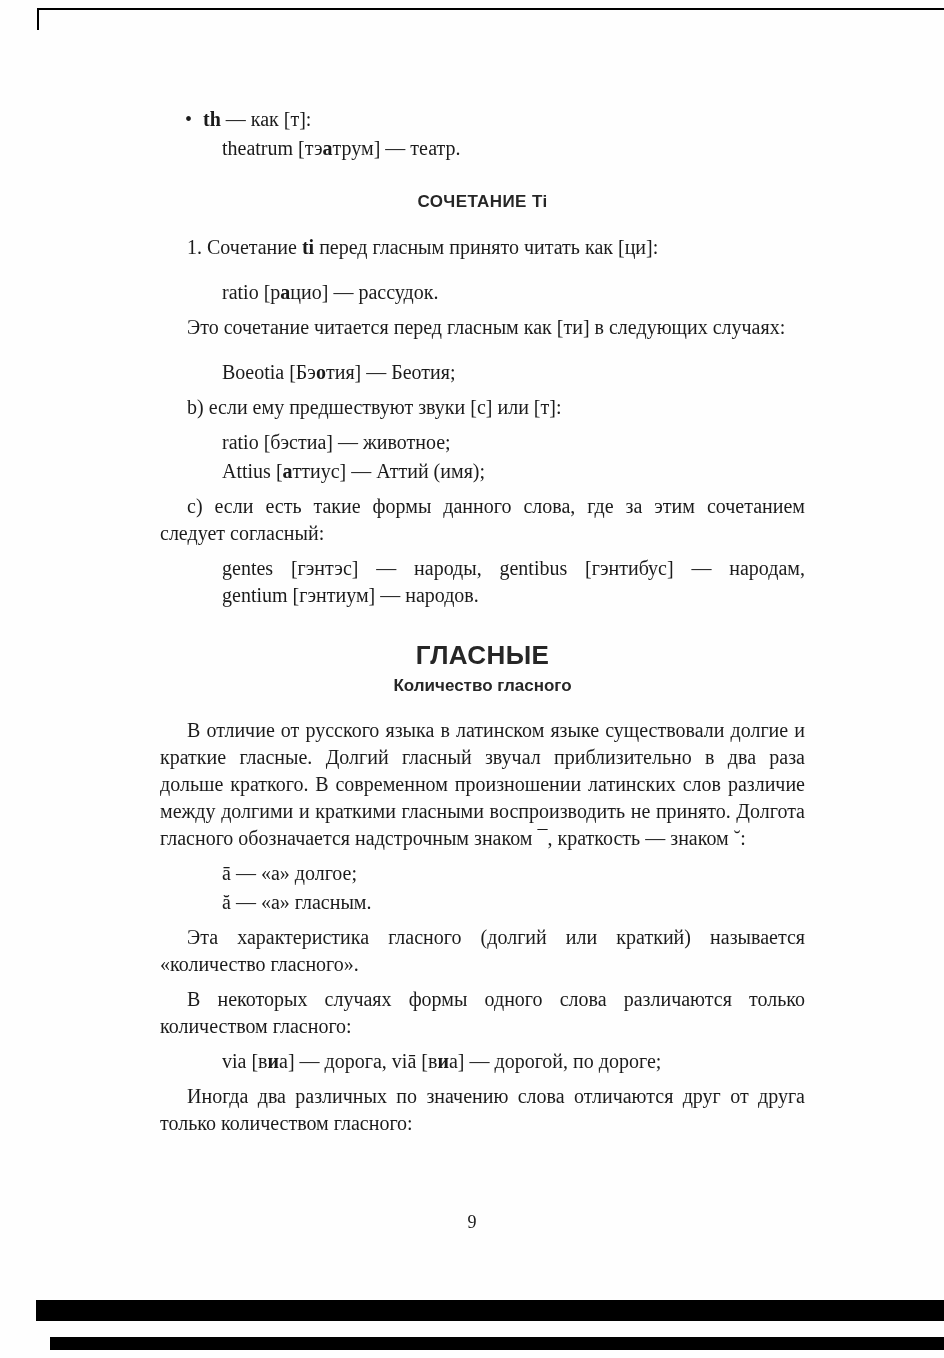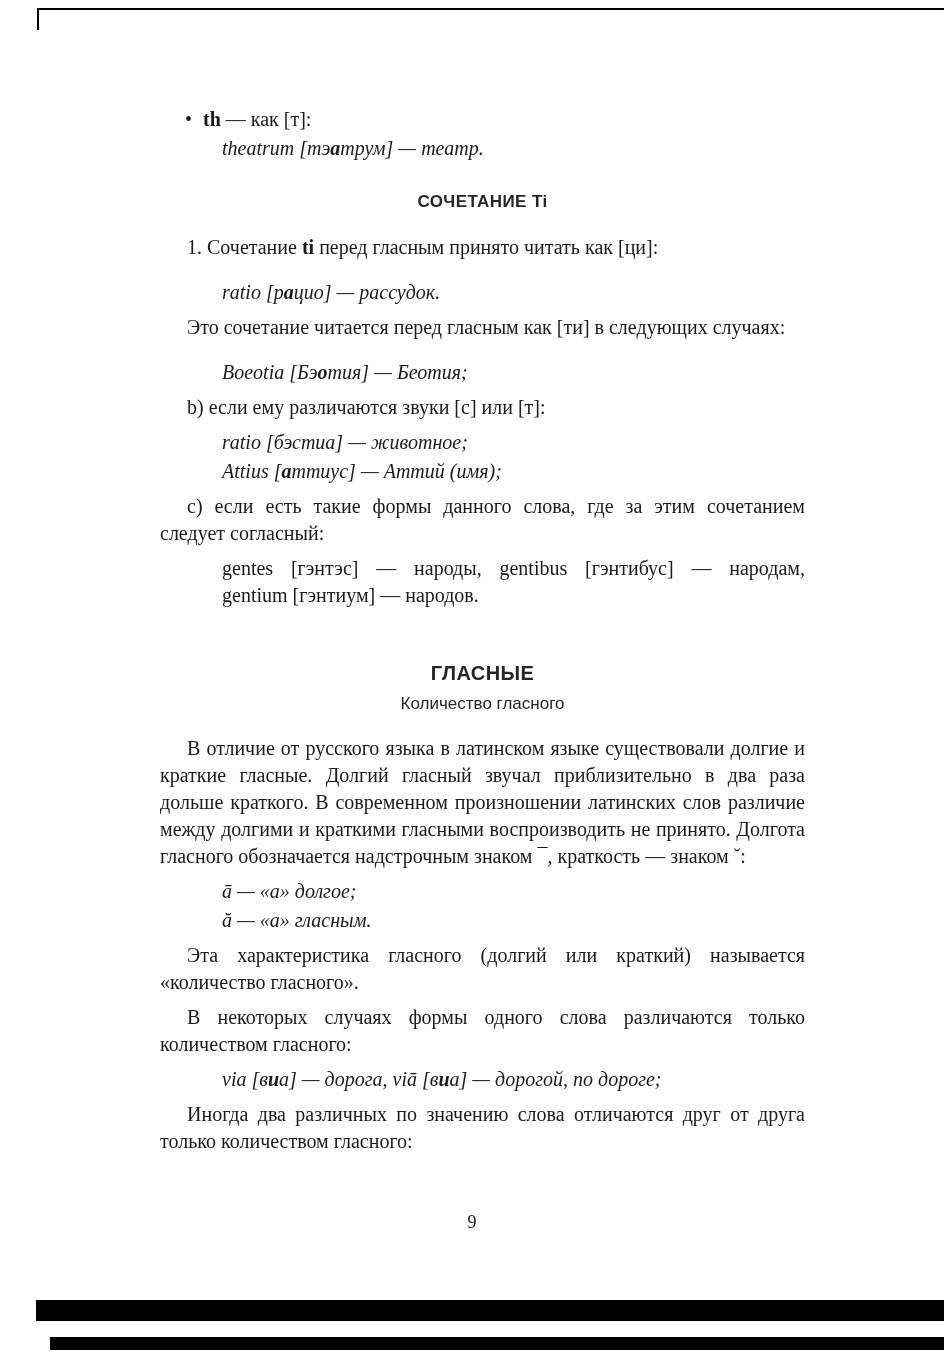--- a/index.html
+++ b/index.html
@@ -21,44 +21,44 @@
 
   .content {
     position:absolute; left:160px; right:139px; top:106px;
     font-size:20px; line-height:27px;
   }
   .b { font-weight:700; }
 
   .bullet-line { position:relative; margin:0 0 0 25px; padding-left:18px; }
   .bullet-line .bullet { position:absolute; left:0; top:0; }
 
-  .example { margin:2px 0 2px 62px;font-style:italic; }
+  .example { margin:2px 0 2px 62px; }
   .example.sp { margin-top:18px; margin-bottom:8px; }
 
   .para {
     margin:8px 0 0 0;
     text-align:justify;
     text-indent:27px;
   }
   .para.first { margin-top:20px; }
 
   h2.heading {
     font-family:"Liberation Sans", sans-serif;
     font-weight:700;
     text-align:center;
     font-size:17px;
     letter-spacing:0.4px;
     color:#262626;
     margin:28px 0 0 0;
     line-height:24px;
   }
-  h2.heading.vowels { margin-top:52px; font-size:20px; }
+  h2.heading.vowels { margin-top:34px; font-size:26px; }
   h3.subheading {
     font-family:"Liberation Sans", sans-serif;
-    font-weight:400;
+    font-weight:700;
     text-align:center;
     font-size:17px;
     color:#262626;
     margin:8px 0 6px 0;
     line-height:22px;
   }
 
   .justify-block { margin:8px 0 0 62px; }
   .jline { text-align:justify; text-align-last:justify; }
 
@@ -85,21 +85,21 @@
     <div class="example"><span>theatrum [тэ</span><span class="b">а</span><span>трум] — театр.</span></div>
 
     <h2 class="heading">СОЧЕТАНИЕ Ti</h2>
 
     <p class="para first"><span>1. Сочетание </span><span class="b">ti</span><span> перед гласным принято читать как [ци]:</span></p>
     <div class="example sp"><span>ratio [р</span><span class="b">а</span><span>цио] — рассудок.</span></div>
     <p class="para">Это сочетание читается перед гласным как [ти] в следующих случаях:</p>
 
     <div class="example sp"><span>Boeotia [Бэ</span><span class="b">о</span><span>тия] — Беотия;</span></div>
 
-    <p class="para">b) если ему различаются звуки [с] или [т]:</p>
+    <p class="para">b) если ему предшествуют звуки [с] или [т]:</p>
     <div class="example group-top">ratio [бэстиа] — животное;</div>
     <div class="example"><span>Attius [</span><span class="b">а</span><span>ттиус] — Аттий (имя);</span></div>
 
     <p class="para">c) если есть такие формы данного слова, где за этим сочетанием следует согласный:</p>
     <div class="justify-block">
       <div class="jline">gentes [гэнтэс] — народы, gentibus [гэнтибус] — народам,</div>
       <div>gentium [гэнтиум] — народов.</div>
     </div>
 
     <h2 class="heading vowels">ГЛАСНЫЕ</h2>

